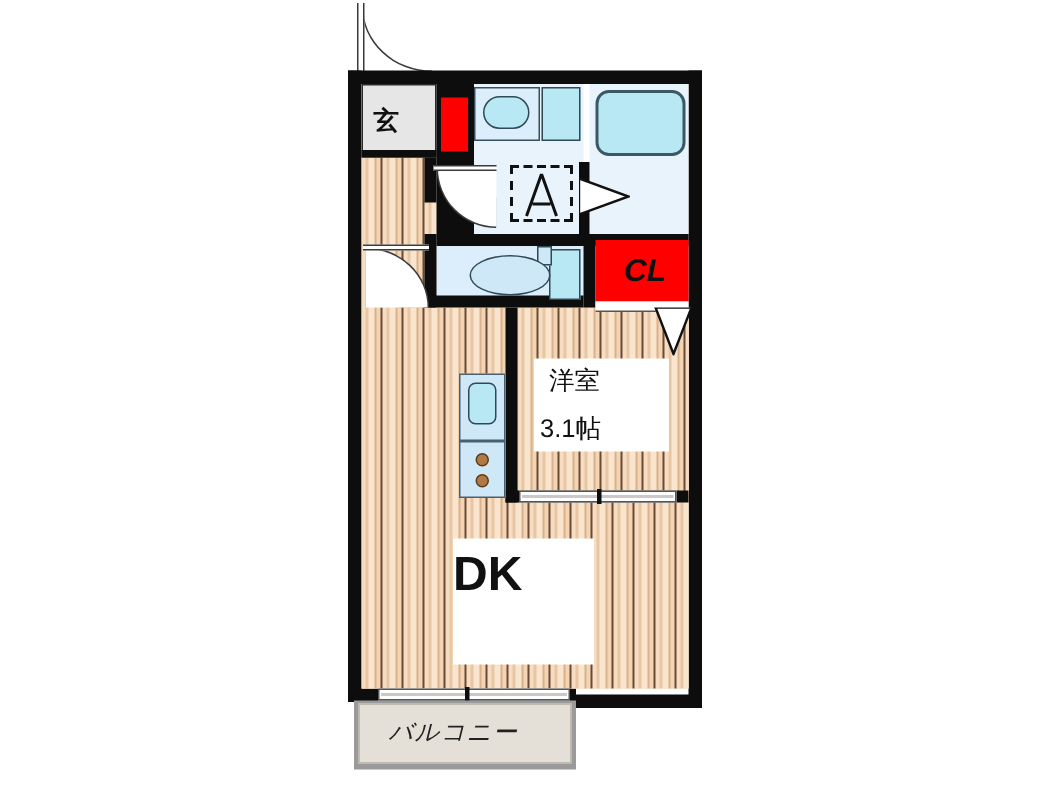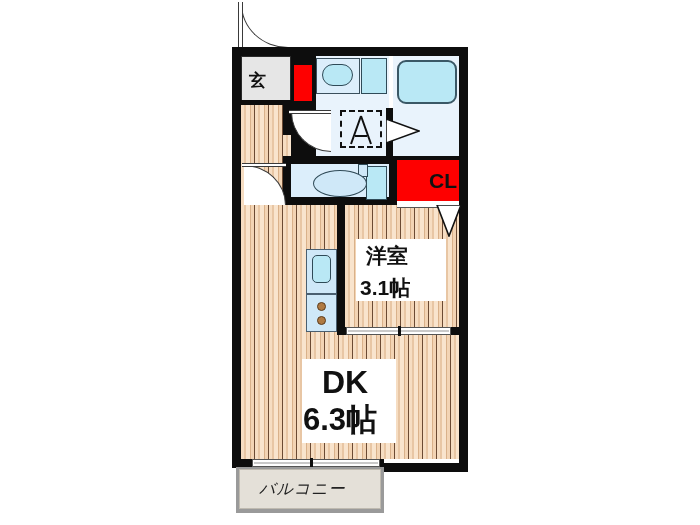--- a/index.html
+++ b/index.html
@@ -31,21 +31,21 @@
   .tilefloor2{background:#e9f3fc;}
   .entryfloor{background:#e6e6e6;}
   .balconyfloor{background:#e4e0d8;}
   .whitefloor{background:#ffffff;}
   .redbox{background:#fe0000;}
   .ol-thin{border:1px solid #2a2a2a;}
 
   
   .label{position:absolute;color:#111;line-height:1;white-space:nowrap;}
   .label-room{font-size:25px;font-weight:700;letter-spacing:0px;}
-  .label-room-sm{font-size:21px;font-weight:700;}
+  .label-room-sm{font-size:17px;font-weight:400;}
   .label-cl{font-size:21px;font-weight:700;color:#111;}
   .label-gen{font-size:17px;font-weight:700;}
   .label-balcony{font-size:16px;font-weight:500;letter-spacing:1px;color:#222;font-style:italic;}
   .label-bg{background:#ffffff;}
 
   
   .arc{position:absolute;border:1.5px solid #3a3a3a;background:#ffffff;}
   .arc-bl{border-radius:0 0 0 100%;}
 
   
@@ -132,21 +132,21 @@
   <svg class="abs" style="left:386px;top:118px;" width="34" height="26" viewBox="0 0 34 26">
     <polygon points="0,1 33,13 0,25" fill="#ffffff" stroke="#111" stroke-width="1.6"></polygon>
   </svg>
 
   <div class="abs" style="left:366px;top:166px;width:21px;height:34px;background:#b9e8f5;border:1.6px solid #2f4a57;"></div>
   <div class="abs" style="left:358px;top:164px;width:10px;height:13px;background:#cfe8f8;border:1.4px solid #2f4a57;"></div>
 
   <div class="abs" style="left:313px;top:170px;width:54px;height:27px;background:#cfe8f8;border:1.7px solid #2f4a57;border-radius:50%;"></div>
 
   <div class="abs redbox" style="left:397px;top:160px;width:62px;height:41px;"></div>
-  <div class="label label-cl" style="left:429px;top:170px;">CL</div>
+  <div class="label label-cl" style="left:416px;top:170px;font-style:italic;">CL</div>
 
   <div class="abs whitefloor" style="left:397px;top:201px;width:62px;height:7px;border-bottom:1.4px solid #555;"></div>
   <svg class="abs" style="left:436px;top:205px;" width="26" height="32" viewBox="0 0 26 32">
     <polygon points="1,0 25,0 13,31" fill="#ffffff" stroke="#111" stroke-width="1.6"></polygon>
   </svg>
 
   <div class="abs label-bg" style="left:356px;top:239px;width:90px;height:62px;"></div>
   <div class="label label-room-sm" style="left:366px;top:245px;">洋室</div>
   <div class="label label-room-sm" style="left:360px;top:277px;">3.1帖</div>
 
@@ -155,22 +155,21 @@
   <div class="abs wall" style="left:398px;top:326px;width:3px;height:10px;"></div>
 
   <div class="abs" style="left:306px;top:249px;width:31px;height:45px;background:#cfe8f8;border:1.4px solid #4a5f70;"></div>
   <div class="abs" style="left:312px;top:255px;width:19px;height:28px;background:#b9e8f5;border:1.7px solid #2f4a57;border-radius:5px;"></div>
 
   <div class="abs" style="left:306px;top:294px;width:31px;height:38px;background:#cfe8f8;border:1.4px solid #4a5f70;"></div>
   <div class="abs" style="left:317px;top:302px;width:9px;height:9px;background:#b07a42;border:1.4px solid #5b3c1e;border-radius:50%;"></div>
   <div class="abs" style="left:317px;top:316px;width:9px;height:9px;background:#b07a42;border:1.4px solid #5b3c1e;border-radius:50%;"></div>
 
   <div class="abs label-bg" style="left:302px;top:359px;width:94px;height:84px;"></div>
-  <div class="label label-room" style="left:322px;top:366px;font-size:32px;">DK</div>
-  <div class="label label-room" style="left:303px;top:404px;font-size:31px;">6.3帖</div>
+  <div class="label label-room" style="left:302px;top:366px;font-size:32px;">DK</div>
 
   <div class="abs rail" style="left:252px;top:459px;width:128px;height:8px;"></div>
   <div class="abs railgrey" style="left:254px;top:462px;width:124px;height:2px;"></div>
   <div class="abs wall" style="left:310px;top:458px;width:3px;height:10px;"></div>
 
   <div class="abs" style="left:236px;top:467px;width:148px;height:46px;background:#9a9a9a;"></div>
   <div class="abs balconyfloor" style="left:239px;top:469px;width:142px;height:40px;border:1px solid #bfbab0;"></div>
   <div class="label label-balcony" style="left:259px;top:481px;">バルコニー</div>
 
 </div>

